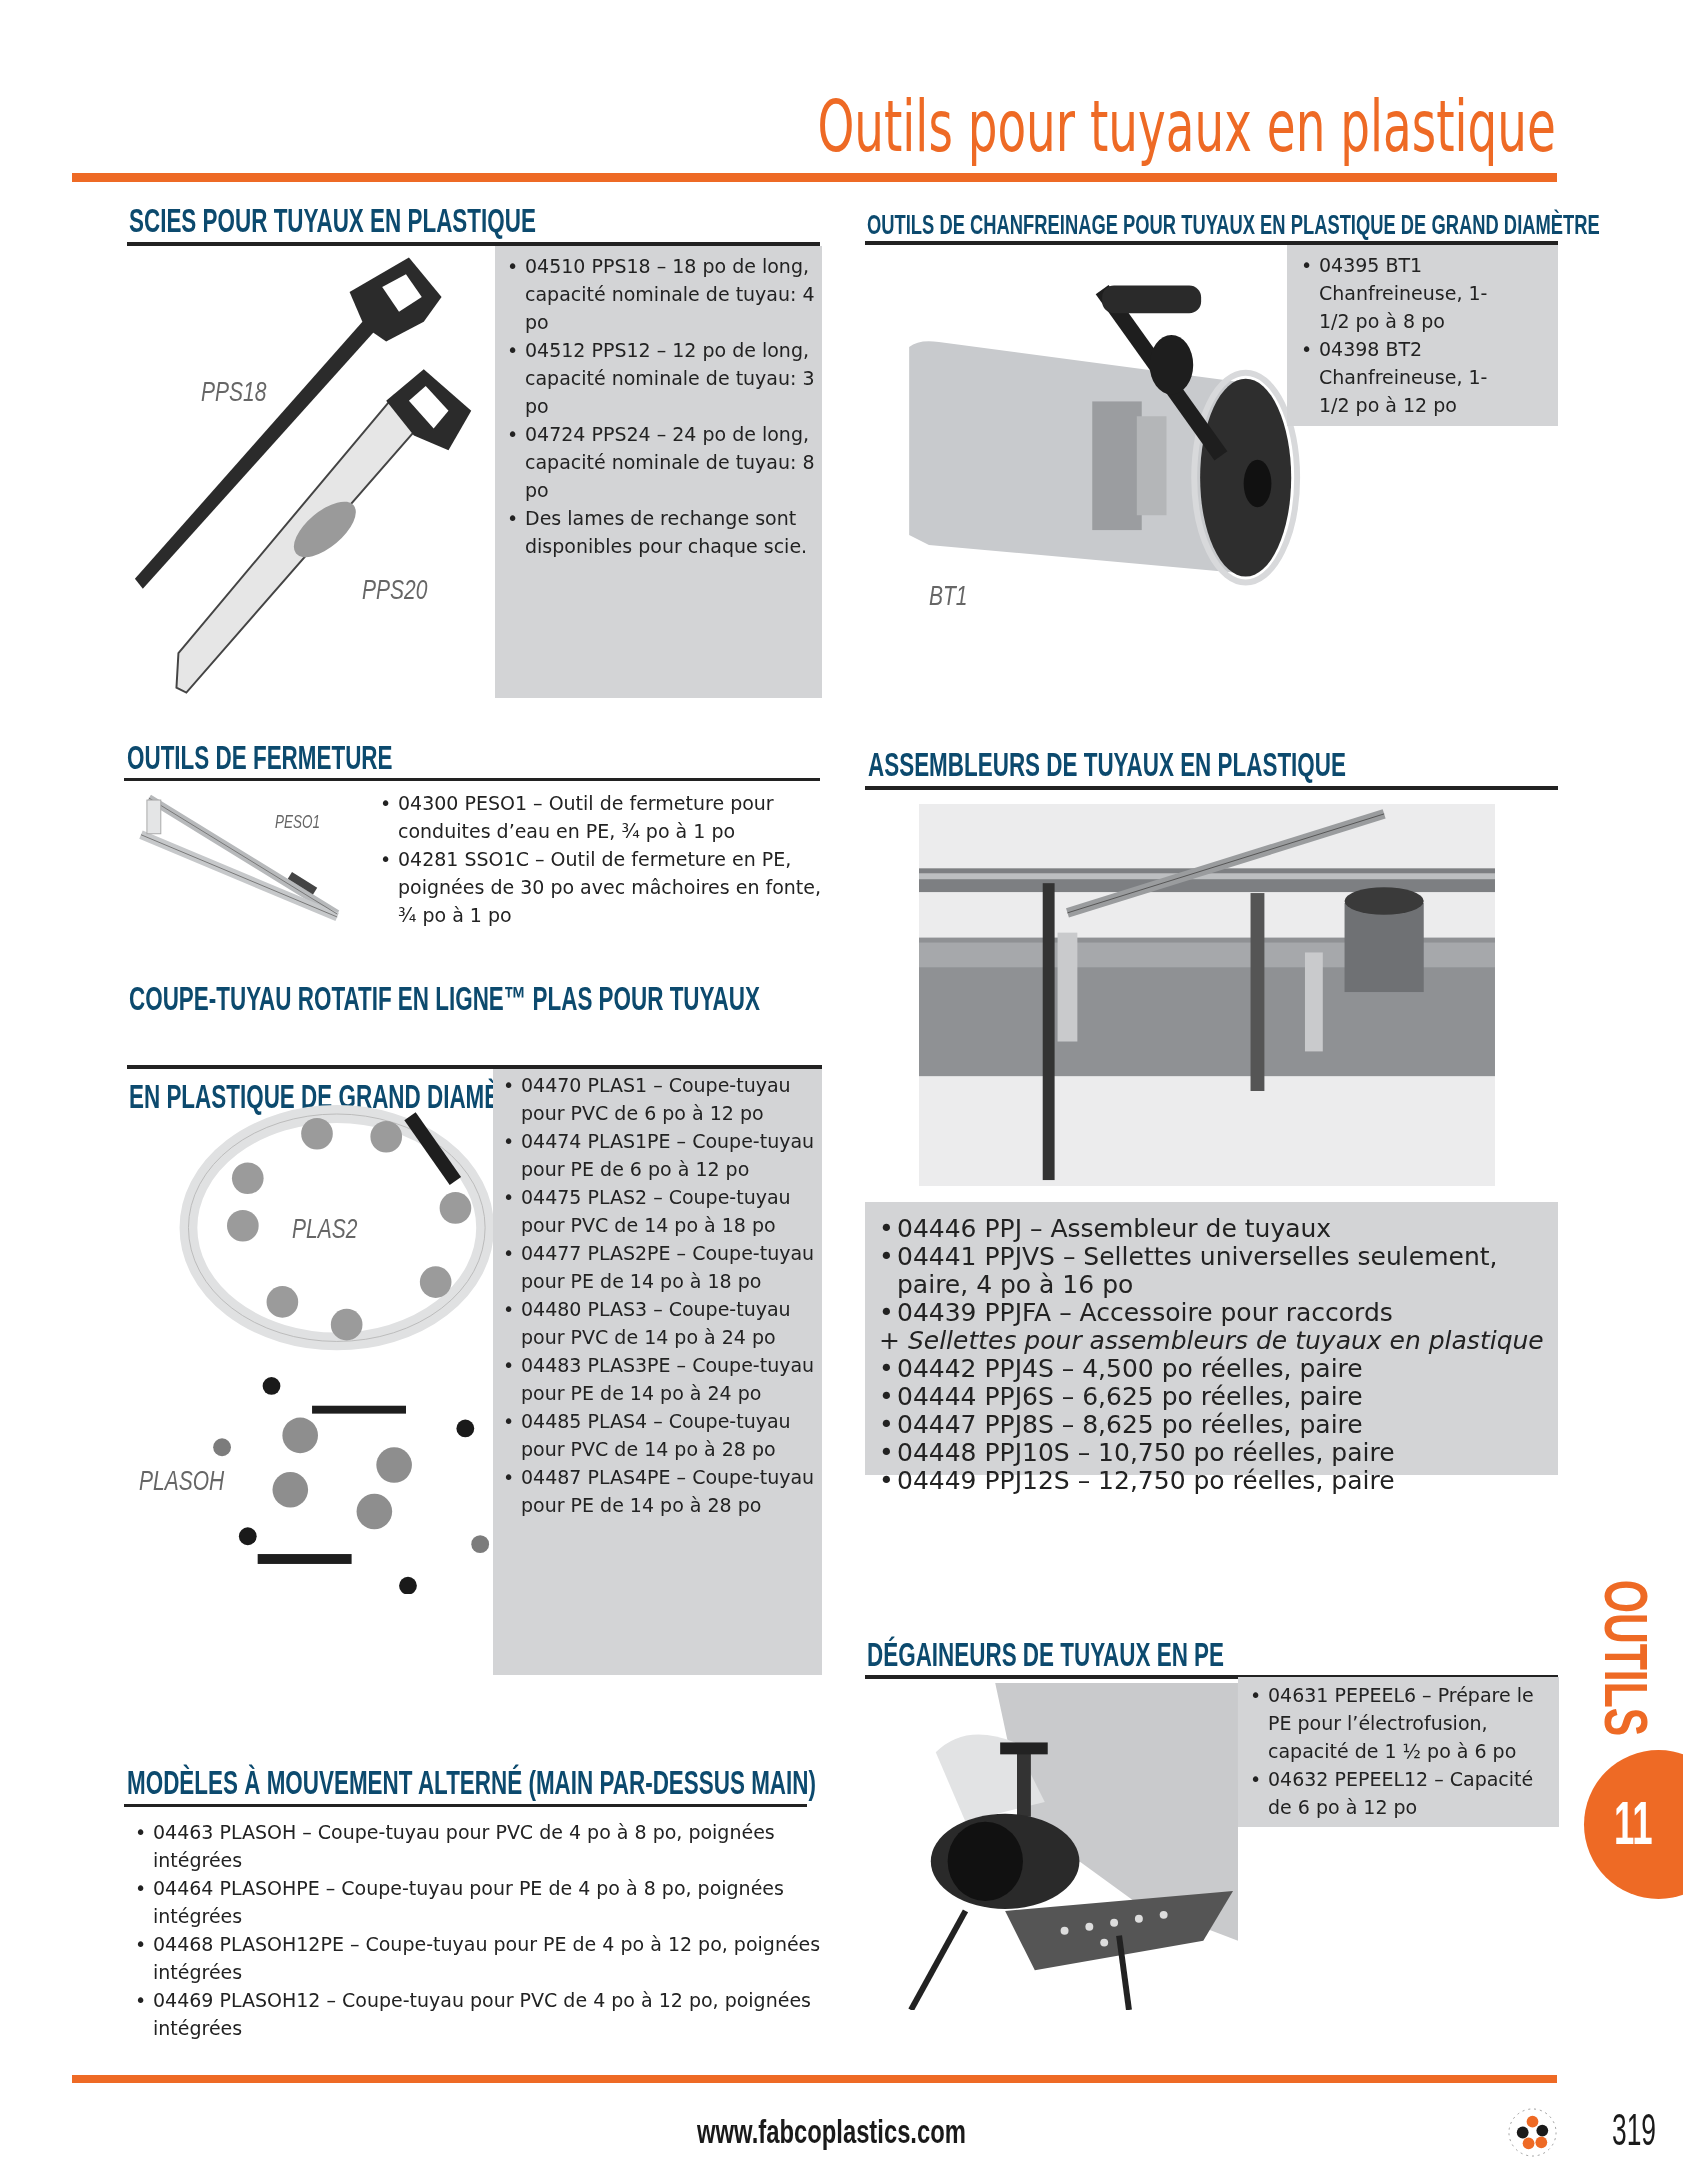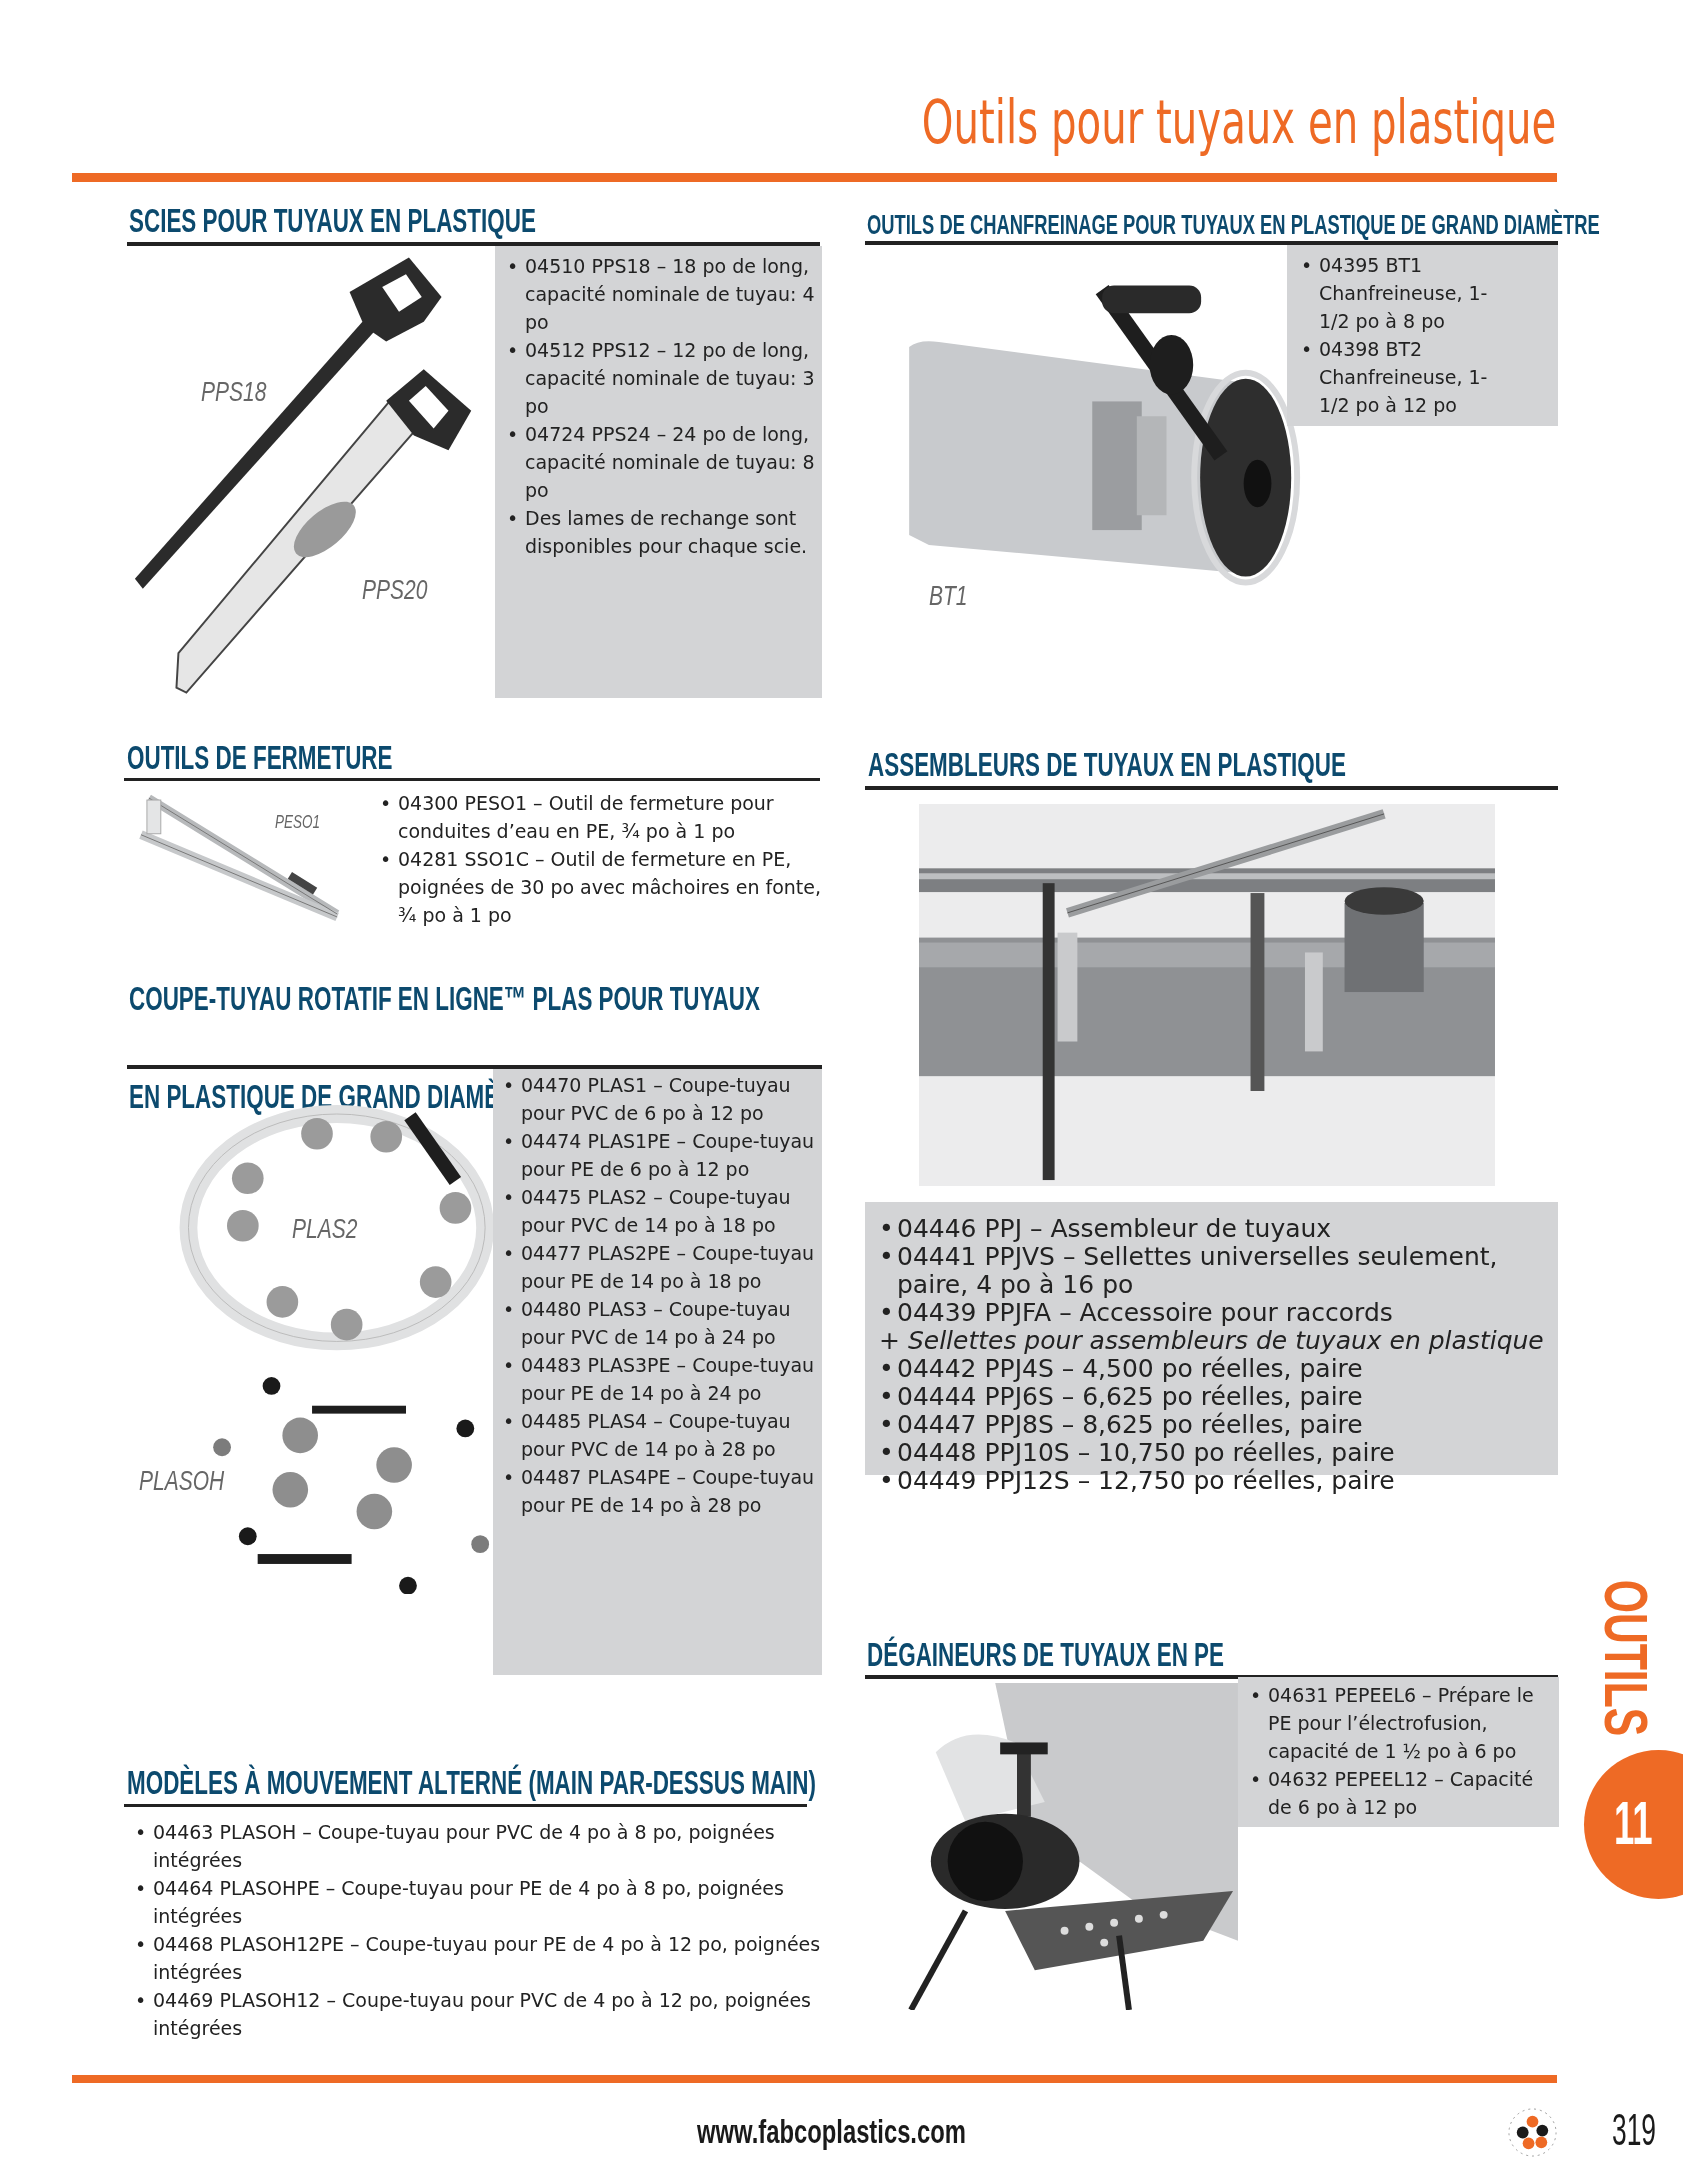--- a/index.html
+++ b/index.html
@@ -1,19 +1,19 @@
 <!DOCTYPE html>
 <html><head>
 <meta charset="utf-8">
 <style>
   * { box-sizing: border-box; margin: 0; padding: 0; }
   html, body { width: 1683px; height: 2178px; background: #ffffff; overflow: hidden; }
   body { position: relative; font-family: "DejaVu Sans", sans-serif; color: #222; }
 
-  .page-title { position: absolute; right: 127px; top: 91px; color: #ee6a25; font-size: 61px; line-height: 1; }
+  .page-title { position: absolute; right: 127px; top: 91px; color: #ee6a25; font-size: 71px; line-height: 1; }
   .page-title span { display: inline-block; transform: scaleX(0.66); transform-origin: right center; }
   .title-rule { position: absolute; left: 72px; top: 173px; width: 1485px; height: 9px; background: #ee6a25; }
 
   .sec-h { position: absolute; font-family: "Liberation Sans", sans-serif; font-weight: bold; color: #0c4a6e; font-size: 33px; line-height: 42px; white-space: nowrap; }
   .sec-h span { display: inline-block; transform: scaleX(0.68); transform-origin: left center; }
   .sec-rule { position: absolute; height: 4px; background: #222; }
 
   .box { position: absolute; background: #d3d4d6; }
   ul.items { list-style: none; font-family: "DejaVu Sans", sans-serif; font-size: 19px; line-height: 28px; color: #222; }
   ul.items li { position: relative; padding-left: 22px; }

